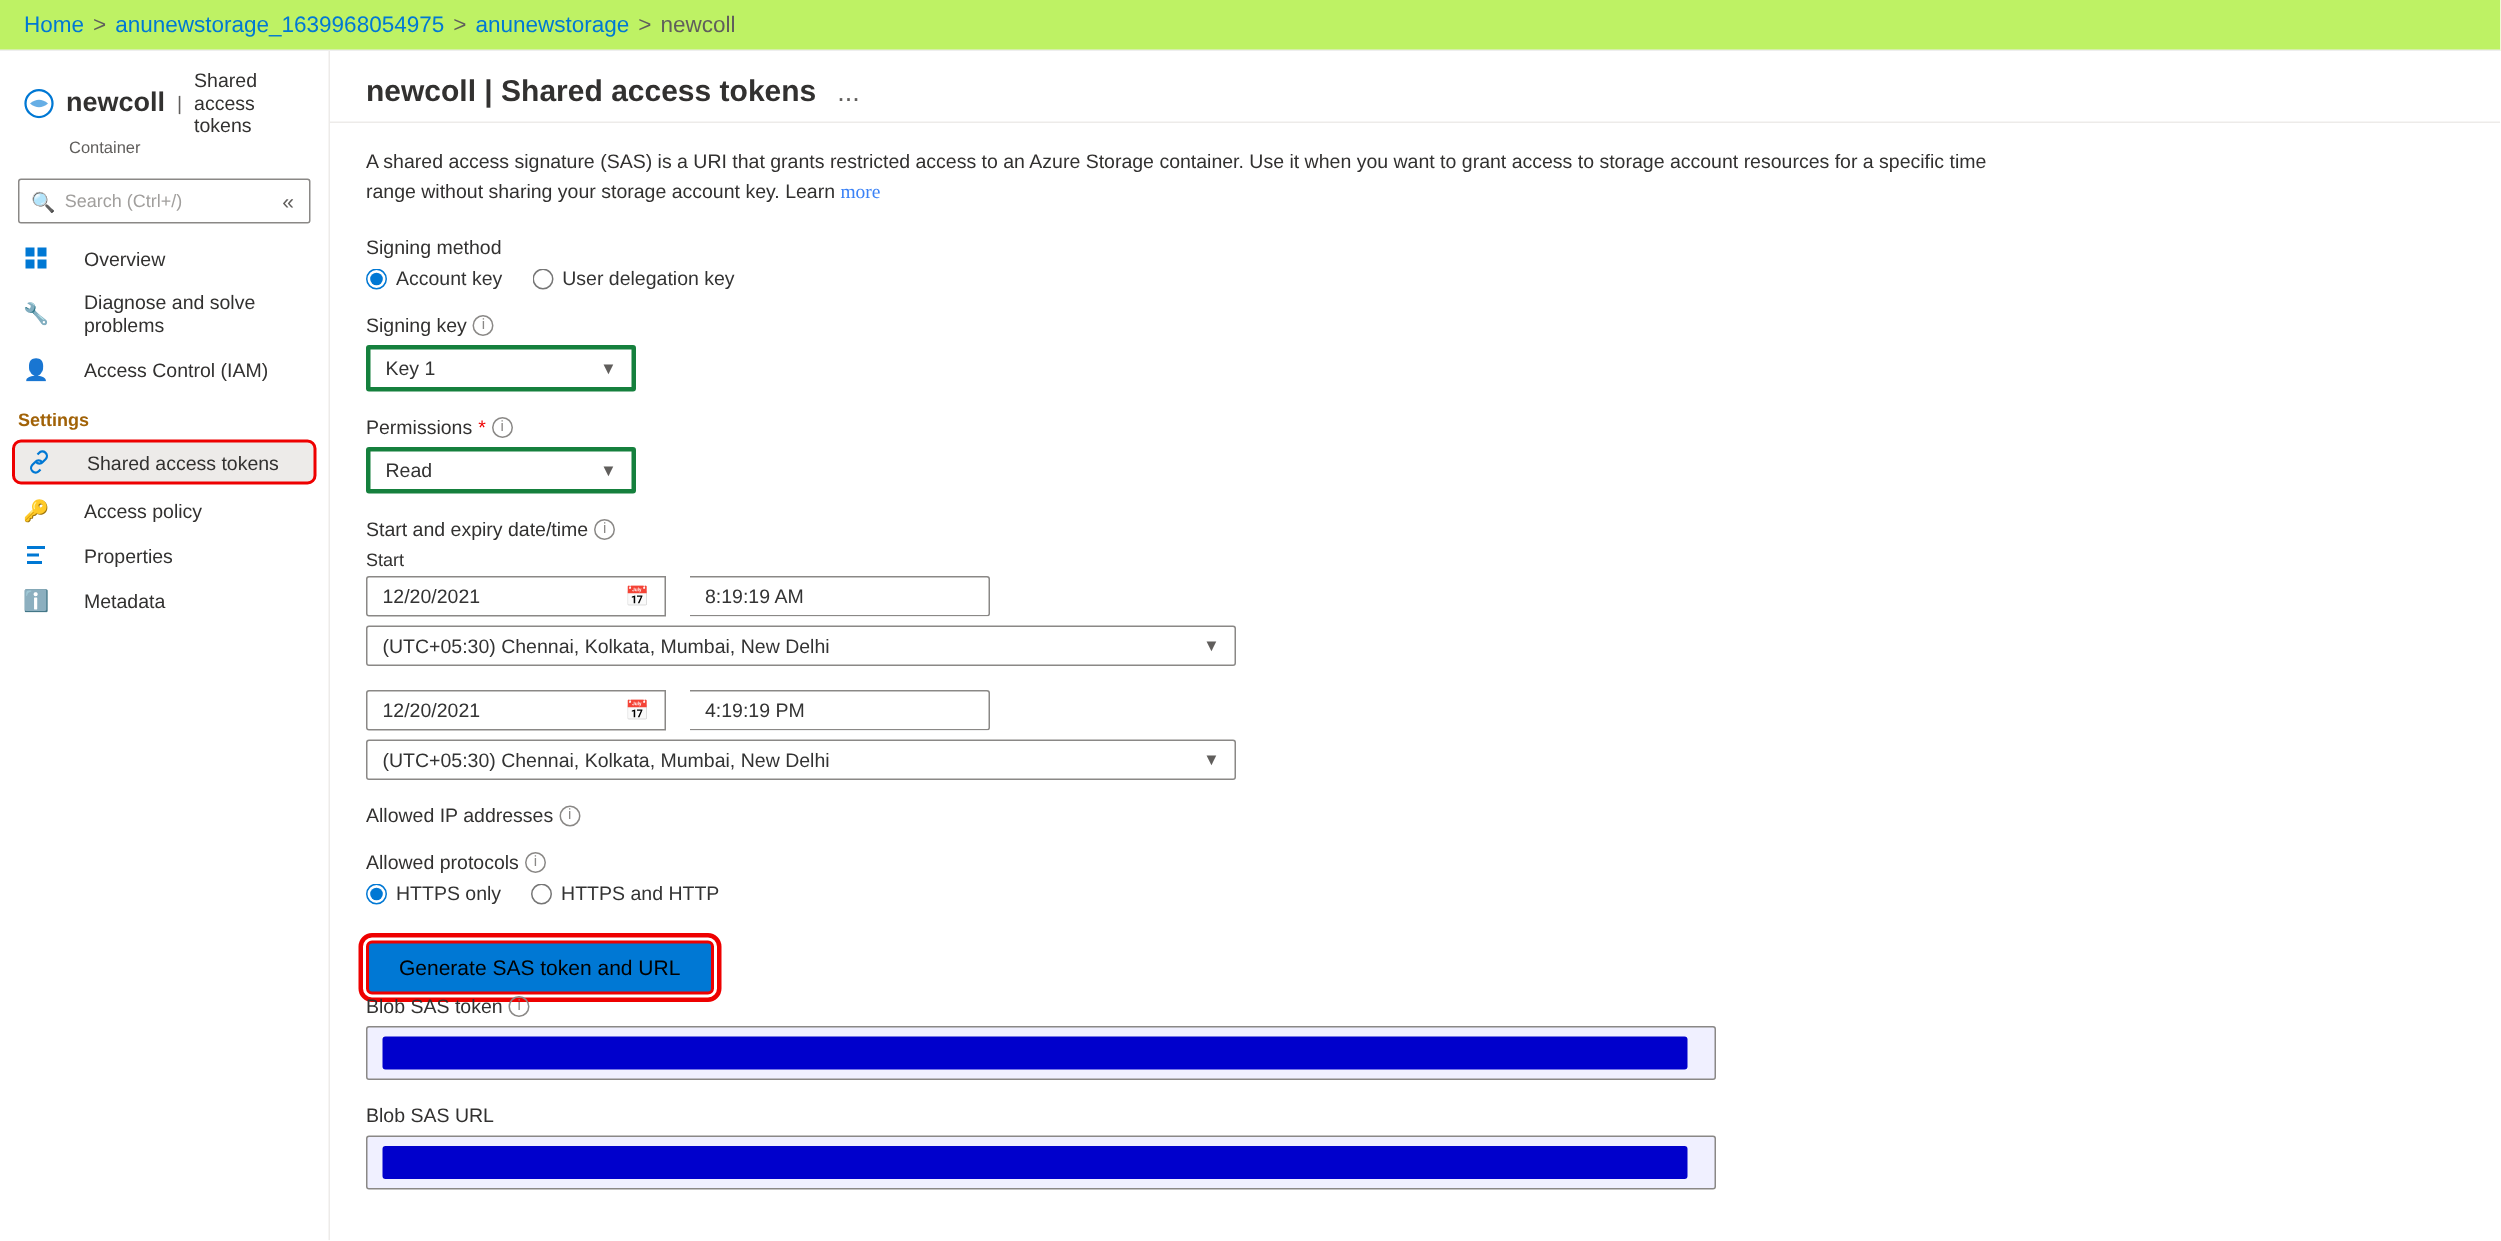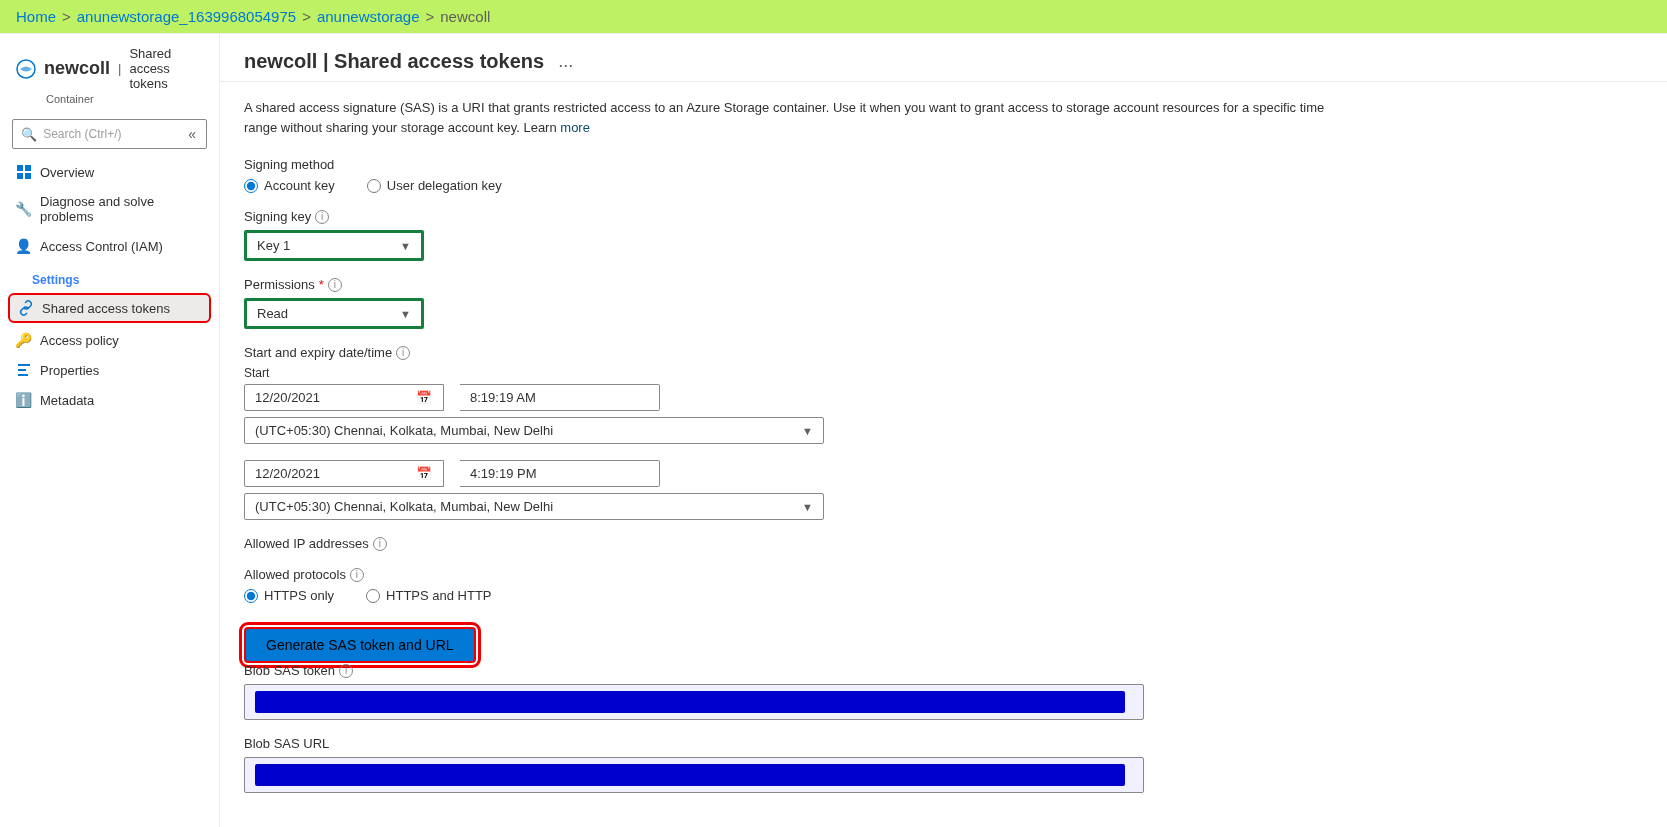--- a/index.html
+++ b/index.html
@@ -18,43 +18,43 @@
     .sidebar-header { padding: 12px 16px 6px 16px; }
     .resource-title { display: flex; align-items: center; gap: 8px; font-size: 18px; font-weight: 600; color: #323130; }
     .resource-icon { width: 22px; height: 22px; display: inline-flex; align-items: center; justify-content: center; }
     .resource-subtitle { font-size: 11px; color: #605e5c; margin-left: 30px; margin-top: 2px; }
 
     .search-box { margin: 8px 12px; display: flex; align-items: center; border: 1px solid #8a8886; border-radius: 2px; padding: 4px 8px; gap: 6px; }
     .search-box input { border: none; outline: none; font-size: 12px; width: 100%; color: #323130; }
     .search-box input::placeholder { color: #a19f9d; }
     .collapse-btn { cursor: pointer; color: #605e5c; font-size: 14px; padding: 2px; }
 
-    .nav-item { display: flex; align-items: center; gap: 8px; padding: 7px 16px; cursor: pointer; font-size: 13px; color: #323130; text-decoration: none; }
+    .nav-item { display: flex; align-items: center; gap: 24px; padding: 7px 16px; cursor: pointer; font-size: 13px; color: #323130; text-decoration: none; }
     .nav-item.highlighted { background: #edebe9; border: 2px solid #e00; border-radius: 4px; margin: 2px 8px; padding: 5px 8px; }
     .nav-icon { width: 16px; height: 16px; display: flex; align-items: center; justify-content: center; font-size: 14px; flex-shrink: 0; }
 
-    .section-label { font-size: 12px; font-weight: 600; color: #3b82f6; padding: 12px 16px 4px 32px; text-transform: none; }
+    .section-label { font-size: 12px; font-weight: 600; color: #a16207; padding: 12px 16px 4px 12px; text-transform: none; }
 
     
     .content { flex: 1; overflow-y: auto; padding: 0; }
     .content-header { padding: 16px 24px 8px 24px; border-bottom: 1px solid #edebe9; display: flex; align-items: center; gap: 14px; }
     .page-title { font-size: 20px; font-weight: 600; color: #323130; }
     .dots-menu { cursor: pointer; color: #605e5c; font-size: 18px; }
 
     .content-body { padding: 16px 24px; }
     .description { font-size: 13px; color: #323130; line-height: 1.5; margin-bottom: 20px; max-width: 1100px; }
-    .description a { color: #0c4a6e; text-decoration: none; }
+    .description a { color: #3b82f6; text-decoration: none; font-family: Liberation Serif, serif; }
 
     
     .form-section { margin-bottom: 16px; }
     .form-label { font-size: 13px; font-weight: 500; color: #323130; margin-bottom: 6px; display: flex; align-items: center; gap: 4px; }
     .form-label .required { color: #e00; }
     .info-icon { display: inline-flex; align-items: center; justify-content: center; width: 14px; height: 14px; border-radius: 50%; border: 1px solid #8a8886; font-size: 10px; color: #8a8886; cursor: pointer; }
 
-    .radio-group { display: flex; align-items: flex-end; gap: 32px; margin-bottom: 16px; }
+    .radio-group { display: flex; align-items: flex-end; gap: 20px; margin-bottom: 16px; }
     .radio-option { display: flex; align-items: center; gap: 6px; cursor: pointer; font-size: 13px; }
     .radio-option input[type=radio] { accent-color: #0078d4; width: 14px; height: 14px; }
 
     .select-field { display: flex; align-items: center; border: 3px solid #15803d; border-radius: 2px; padding: 5px 10px; width: 180px; background: #fff; cursor: pointer; justify-content: space-between; font-size: 13px; }
 
     .datetime-row { display: flex; gap: 16px; margin-bottom: 6px; }
     .date-field { display: flex; align-items: center; border: 1px solid #8a8886; border-radius: 2px 0 0 2px; padding: 5px 10px; width: 200px; background: #fff; font-size: 13px; gap: 6px; }
     .date-field .cal-icon { color: #605e5c; font-size: 13px; }
     .time-field { display: flex; align-items: center; border: 1px solid #8a8886; border-left: none; border-radius: 0 2px 2px 0; padding: 5px 10px; width: 200px; background: #fff; font-size: 13px; }
 

